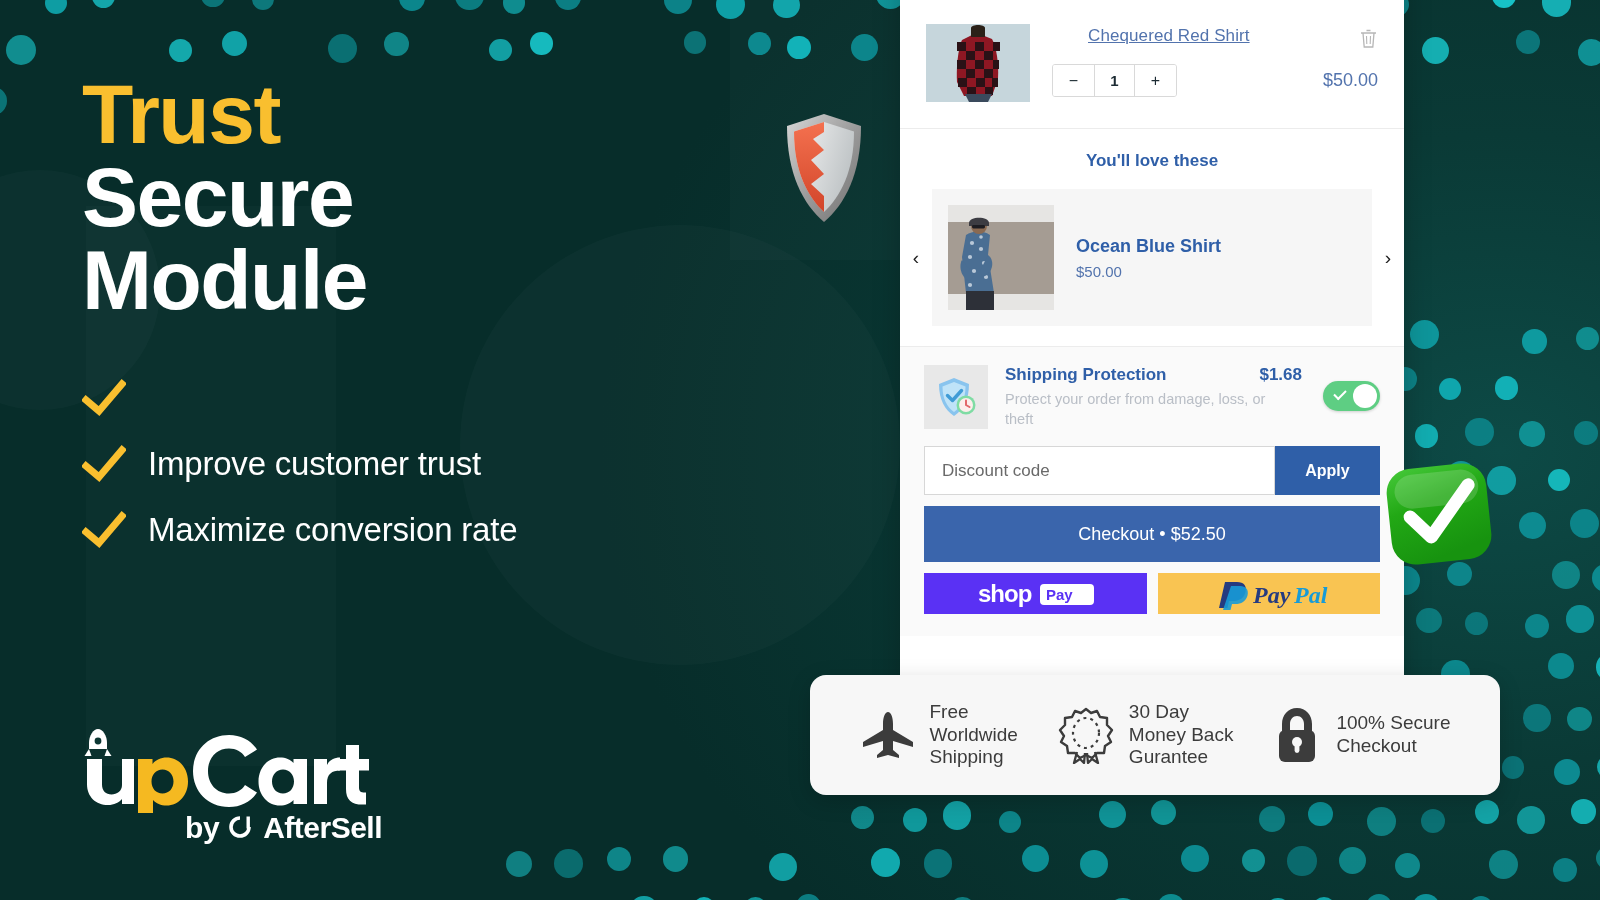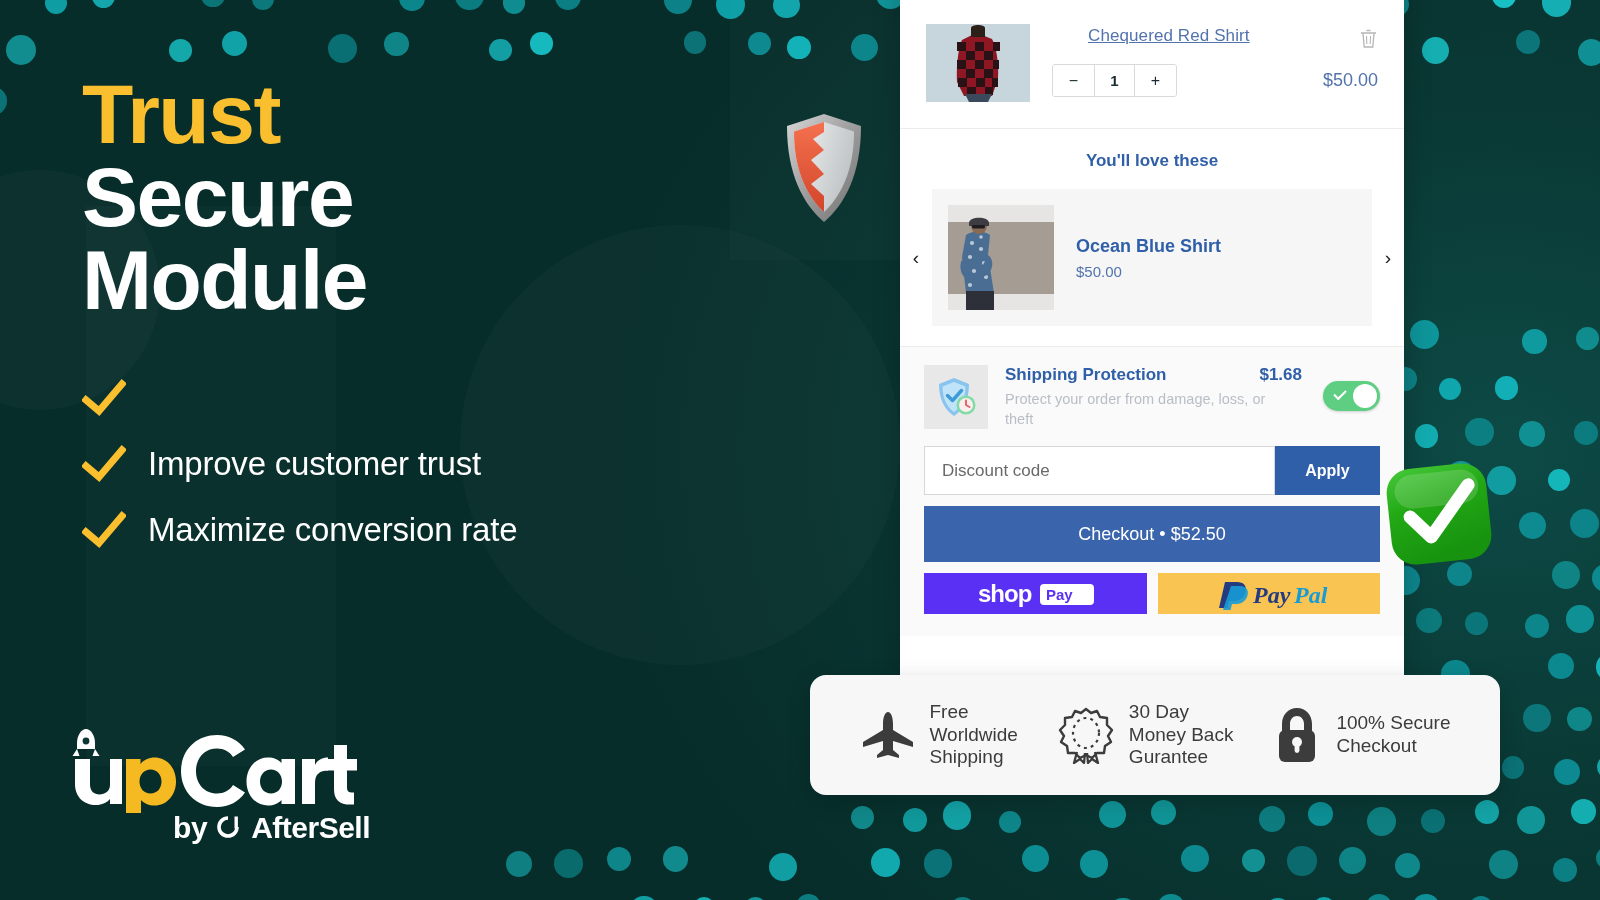--- a/index.html
+++ b/index.html
@@ -65,21 +65,21 @@
   .bullet-text {
     font-size: 33px;
     color: #ffffff;
     letter-spacing: -0.2px;
     white-space: nowrap;
   }
 
   
   #logo {
     position: absolute;
-    left: 72px; bottom: 55px;
+    left: 84px; bottom: 55px;
     z-index: 6;
   }
   #logo-mark { display: block; }
   #logo-by {
     display: flex;
     align-items: center;
     justify-content: flex-end;
     gap: 7px;
     margin-top: -2px;
     padding-right: 2px;

